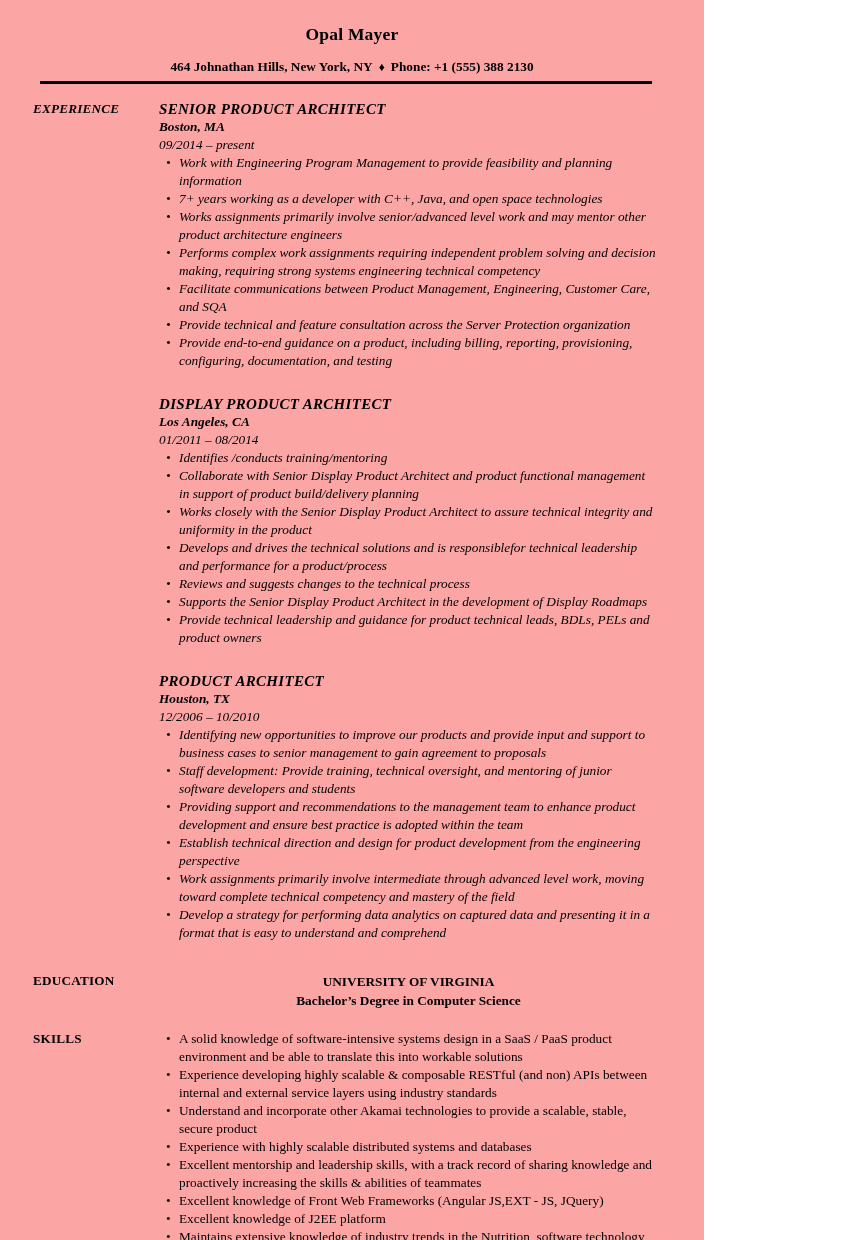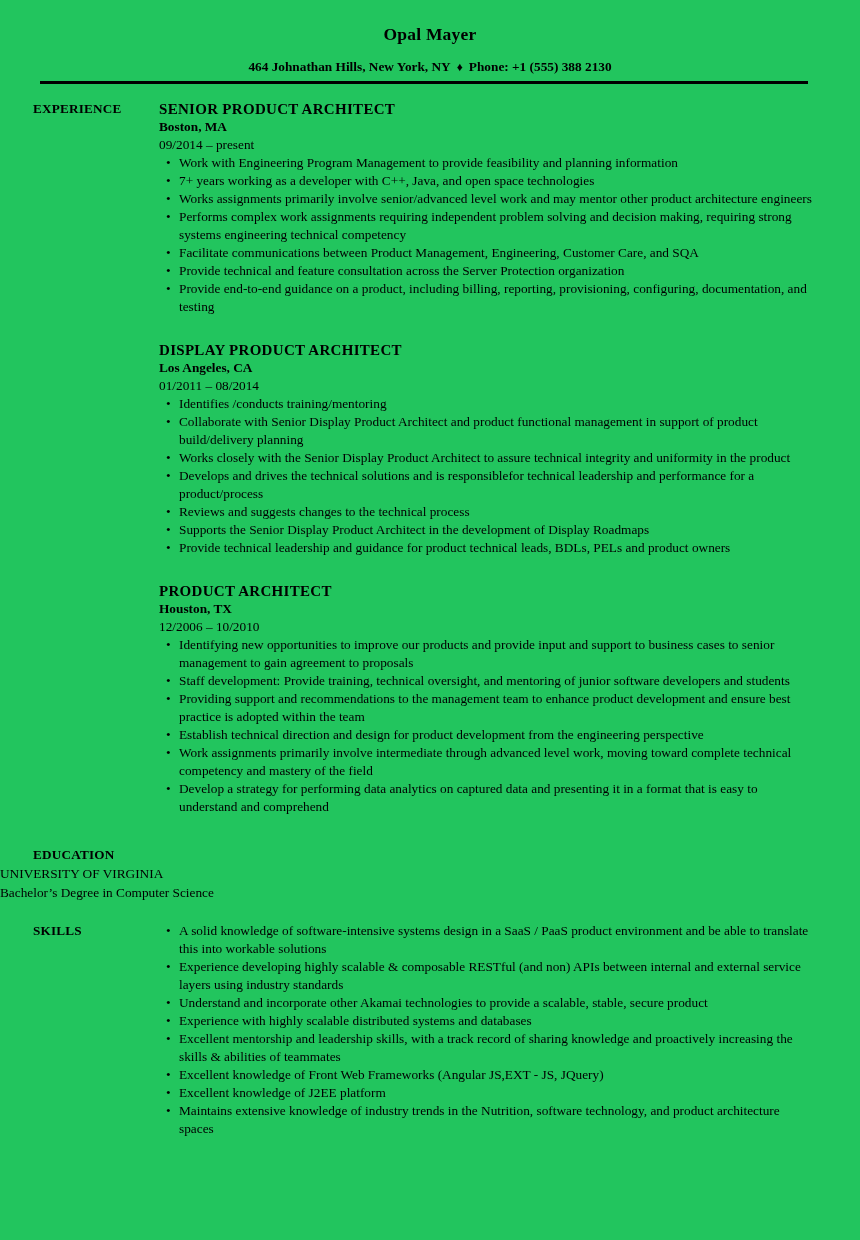--- a/index.html
+++ b/index.html
@@ -1,21 +1,21 @@
 <!DOCTYPE html>
 <html><head>
 <meta charset="utf-8">
 <title>Resume</title>
 <style>
   html, body { margin:0; padding:0; background:#ffffff; }
   .page {
     position: relative;
-    width: 860px;
+    width: 704px;
     height: 1240px;
-    background: #22c55e;
+    background: #fca5a5;
     color: #000000;
     font-family: "Liberation Serif", serif;
     font-size: 13.3px;
     line-height: 18px;
     overflow: hidden;
     box-sizing: border-box;
   }
   
   .name {
     margin: 23px 0 0 0;
@@ -34,22 +34,22 @@
   }
   .contact .sep { padding: 0 6px; font-size: 12px; }
   .rule {
     height: 2.5px;
     background: #000;
     margin: 5px 52px 0 40px;
     border: none;
   }
   
   .row { display: flex; }
-  .row-experience { margin-top: 16px; }
-  .row-education  { margin-top: 30px; flex-direction: column; }
+  .row-experience { margin-top: 16px; font-style: italic; }
+  .row-education  { margin-top: 30px; }
   .row-skills     { margin-top: 20px; }
   .label {
     flex: none;
     width: 126px;
     padding-left: 33px;
     box-sizing: content-box;
     font-weight: bold;
     font-size: 13.2px;
     letter-spacing: 0.2px;
   }
@@ -68,21 +68,21 @@
   
   ul.bullets { margin: 0; padding: 0; list-style: none; }
   ul.bullets li { position: relative; padding-left: 20px; }
   ul.bullets li::before {
     content: "\2022";
     position: absolute;
     left: 7px;
     top: 0;
   }
   
-  .edu-line { font-weight: normal; line-height: 19px; }
+  .edu-line { font-weight: bold; line-height: 19px; text-align: center; }
 </style>
 </head>
 <body>
 
 <div class="page">
 
   <header>
     <h1 class="name">Opal Mayer</h1>
     <p class="contact">
       <span>464 Johnathan Hills, New York, NY</span><span class="sep">♦</span><span>Phone: +1 (555) 388 2130</span>

